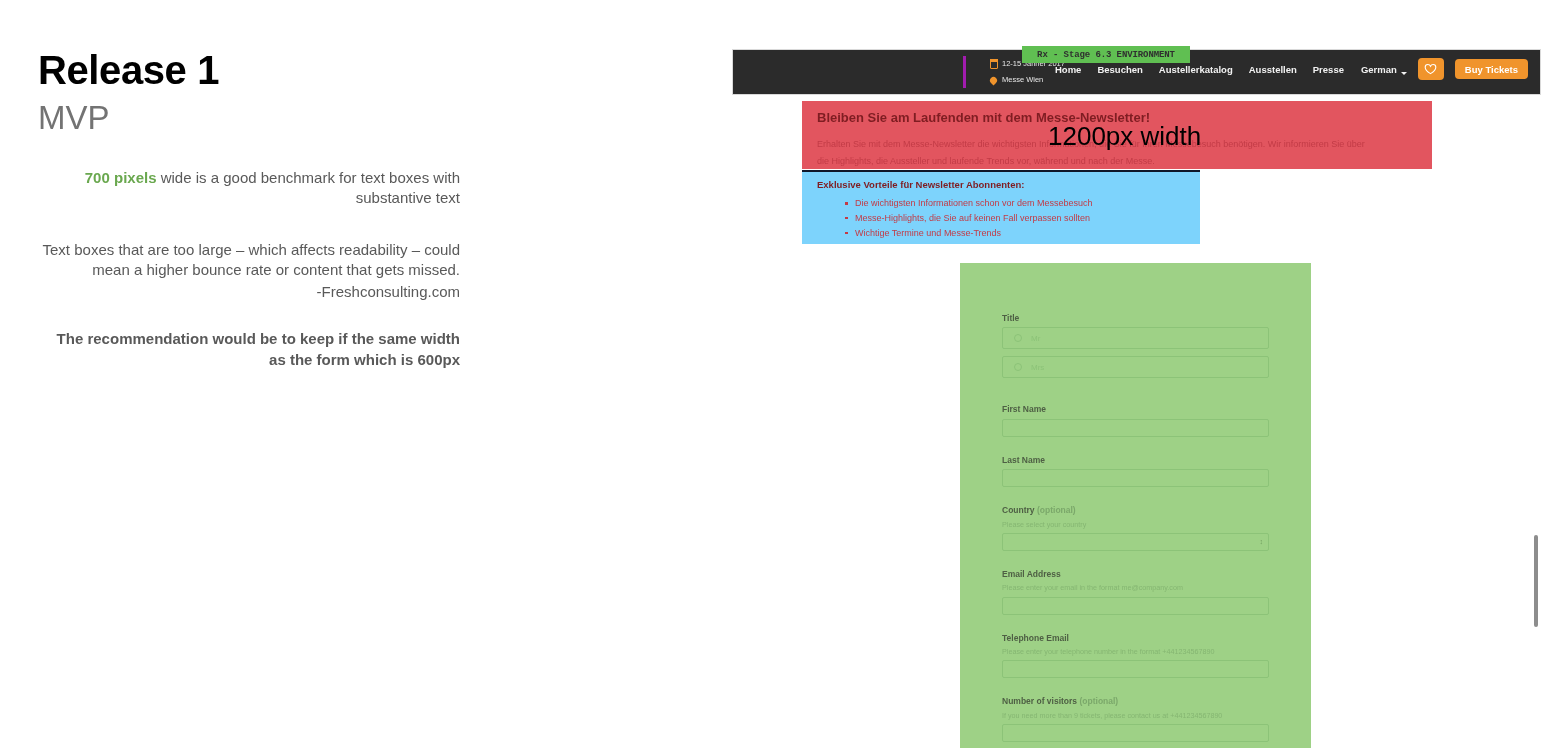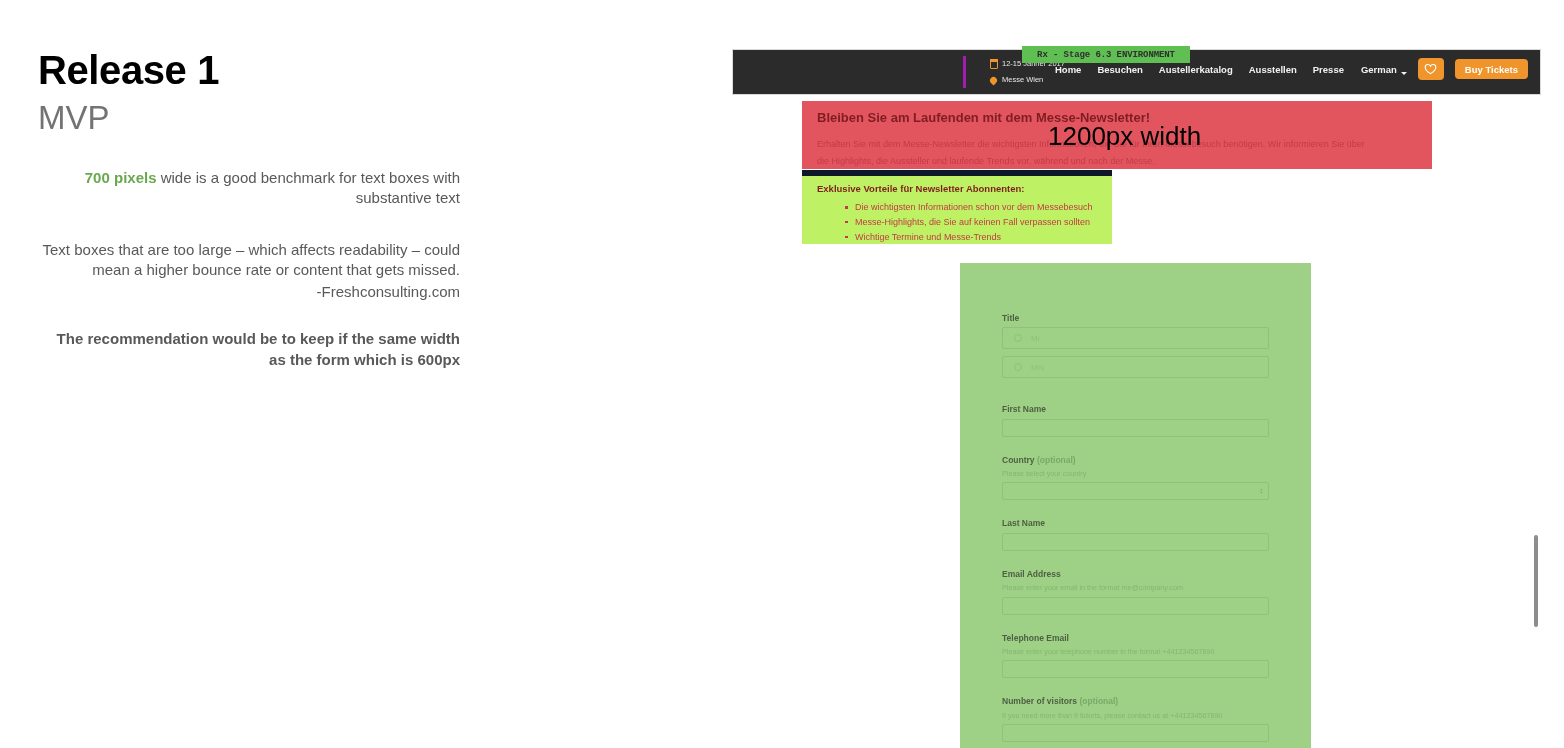--- a/index.html
+++ b/index.html
@@ -215,26 +215,26 @@
   .red-body {
     color: #c23b46;
     font-size: 9px;
     line-height: 1.95;
     margin: 0;
   }
   .red-block-2 {
     position: absolute;
     left: 802px;
     top: 170px;
-    width: 310px;
+    width: 398px;
     height: 74px;
-    background: #bef264;
+    background: #7dd3fc;
     padding: 7px 15px 0 15px;
     box-sizing: border-box;
-    border-top: 6px solid #0f172a;
+    border-top: 2px solid #0f172a;
   }
   .red-sub {
     color: #7f1d22;
     font-size: 9.5px;
     font-weight: bold;
     margin: 0 0 6px 0;
     line-height: 1.2;
   }
   .red-list {
     margin: 0;
@@ -444,33 +444,33 @@
       <span class="radio-lbl">Mrs</span>
     </div>
   </div>
 
   <div class="fld" style="margin-top:26px;">
     <div class="fld-label">First Name</div>
     <div class="fld-input"></div>
   </div>
 
   <div class="fld" style="margin-top:18px;">
+    <div class="fld-label">Last Name</div>
+    <div class="fld-input"></div>
+  </div>
+
+  <div class="fld" style="margin-top:18px;">
     <div class="fld-label"><span>Country</span> <span class="opt">(optional)</span></div>
     <div class="fld-hint">Please select your country</div>
     <div class="fld-select">
       <span class="spinner">↕</span>
     </div>
   </div>
 
   <div class="fld" style="margin-top:18px;">
-    <div class="fld-label">Last Name</div>
-    <div class="fld-input"></div>
-  </div>
-
-  <div class="fld" style="margin-top:18px;">
     <div class="fld-label">Email Address</div>
     <div class="fld-hint">Please enter your email in the format me@company.com</div>
     <div class="fld-input"></div>
   </div>
 
   <div class="fld" style="margin-top:18px;">
     <div class="fld-label">Telephone Email</div>
     <div class="fld-hint">Please enter your telephone number in the format +441234567890</div>
     <div class="fld-input"></div>
   </div>

